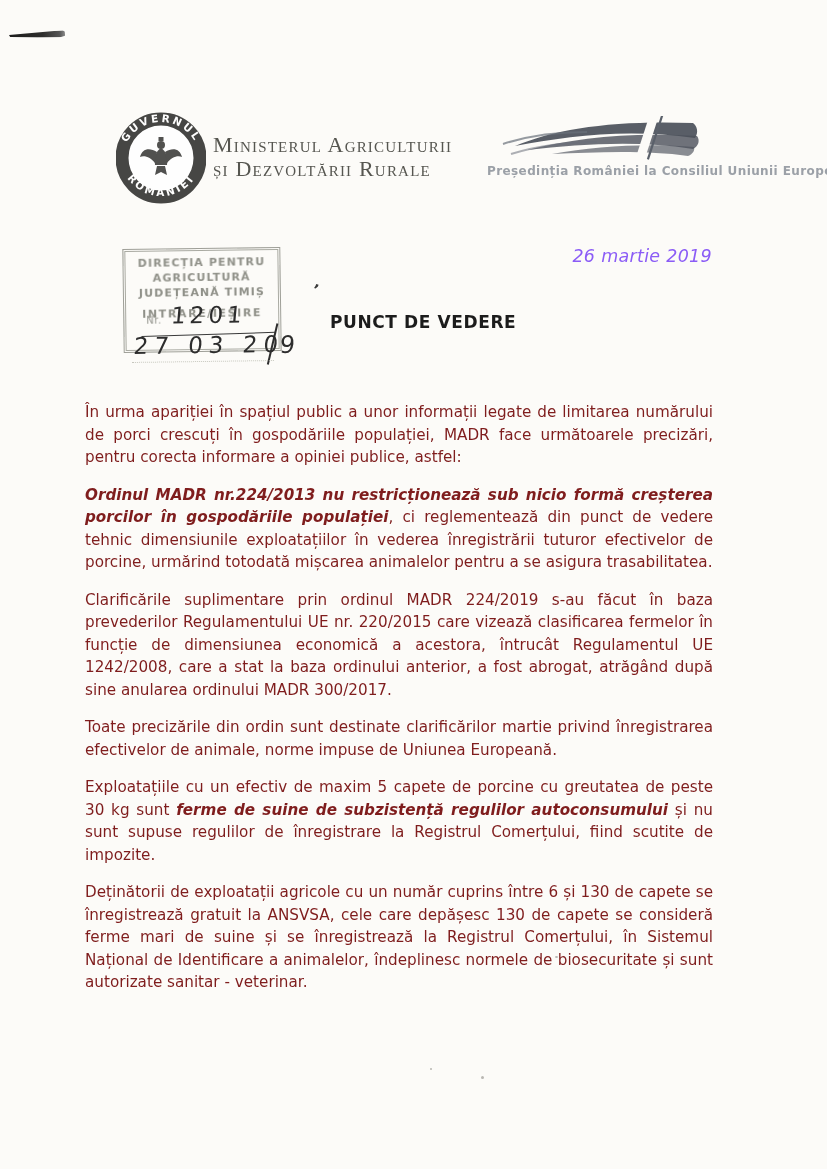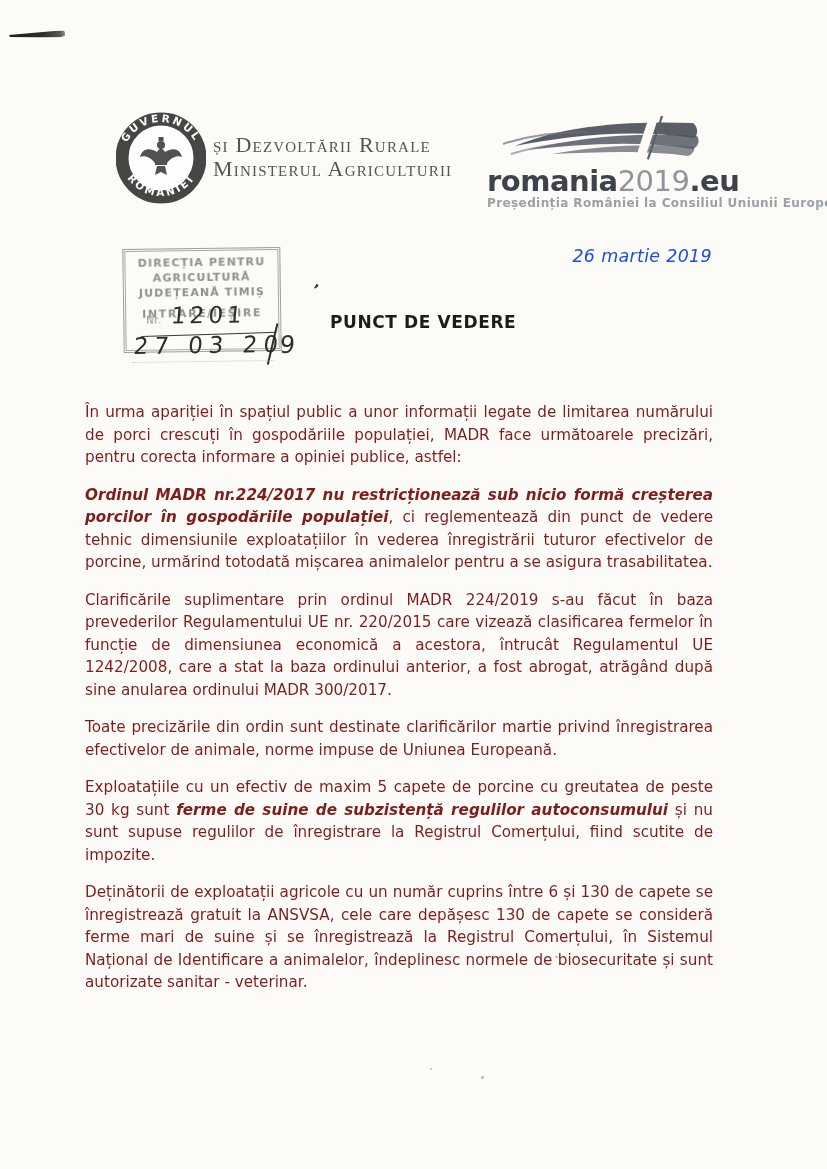--- a/index.html
+++ b/index.html
@@ -84,21 +84,21 @@
   .hw-overflow{
     position:absolute;left:156px;top:84px;font-size:24px;
   }
   .stamp-dots{
     position:absolute;left:8px;right:8px;top:113px;
     border-top:1.5px dotted #b9baaf;opacity:.8;
   }
   
   .doc-date{
     position:absolute;right:115px;top:246px;
-    font-size:17.5px;font-style:italic;color:#1d4ed8;letter-spacing:.3px;
+    font-size:17.5px;font-style:italic;color:#8b5cf6;letter-spacing:.3px;
   }
   .doc-title{
     position:absolute;left:330px;top:312px;
     font-size:17px;font-weight:bold;color:#1c1c1c;letter-spacing:.6px;
   }
   
   .body-text{
     position:absolute;left:85px;top:401px;width:628px;
     font-size:15.2px;line-height:22.5px;color:#7f1d1d;
     text-align:justify;
@@ -134,41 +134,40 @@
       <rect x="42.5" y="24" width="5" height="4"></rect>
       <circle cx="45" cy="32" r="4"></circle>
       <path d="M45,35 C40,38 38,44 39,52 L51,52 C52,44 50,38 45,35 Z"></path>
       <path d="M41,39 C33,34 26,36 24,44 C29,42 35,45 39,50 Z"></path>
       <path d="M49,39 C57,34 64,36 66,44 C61,42 55,45 51,50 Z"></path>
       <path d="M41,53 L49,53 L51,62 L45,59 L39,62 Z"></path>
     </g>
   </svg>
 
   <div class="ministry">
+    <div>Ministerul Agriculturii</div>
     <div>și Dezvoltării Rurale</div>
-    <div>Ministerul Agriculturii</div>
   </div>
 
   <div class="ro-logo">
     <svg class="ro-swoosh" width="210" height="48" viewBox="0 0 210 48">
       <g fill="#4b505a">
         <path d="M18,30 C60,12 120,4 196,7 C200,10 202,16 198,22 C130,12 70,20 18,30 Z" opacity=".92"></path>
         <path d="M30,34 C80,22 130,16 200,20 C203,24 202,30 196,33 C140,24 85,28 30,34 Z" opacity=".8"></path>
         <path d="M55,38 C100,30 150,27 197,31 C198,34 196,38 191,40 C150,34 100,36 55,38 Z" opacity=".65"></path>
       </g>
       <g stroke="#6a707a" stroke-width="2" fill="none">
         <path d="M6,28 C30,20 60,16 90,16" opacity=".7"></path>
         <path d="M14,38 C40,30 70,26 100,26" opacity=".55"></path>
       </g>
       <g transform="rotate(18 150 20)">
         <rect x="146" y="-4" width="9" height="46" fill="#fcfbf8"></rect>
         <rect x="157" y="-4" width="2.2" height="46" fill="#5a606a"></rect>
       </g>
     </svg>
-    <div class="ro-wordmark"><span>romania</span><span class="year">2019</span><span>.eu</span></div>
     <div class="ro-tagline">Președinția României la Consiliul Uniunii Europene</div>
   </div>
 
   <div class="stamp">
     <div class="stamp-box"></div>
     <div class="stamp-text">
       <div>DIRECȚIA PENTRU</div>
       <div>AGRICULTURĂ</div>
       <div>JUDEȚEANĂ TIMIȘ</div>
       <div class="stamp-io">INTRARE/IEȘIRE</div>
@@ -181,20 +180,20 @@
     <div class="hw hw-overflow">9</div>
     <div class="stamp-dots"></div>
   </div>
 
   <div class="doc-date">26 martie 2019</div>
 
   <div class="doc-title">PUNCT DE VEDERE</div>
 
   <div class="body-text">
       <p><span>În urma apariției în spațiul public a unor informații legate de limitarea numărului de porci crescuți în gospodăriile populației, MADR face următoarele precizări, pentru corecta informare a opiniei publice, astfel:</span></p>
-      <p><span class="bi">Ordinul MADR nr.224/2017 nu restricționează sub nicio formă creșterea porcilor în gospodăriile populației</span><span>, ci reglementează din punct de vedere tehnic dimensiunile exploatațiilor în vederea înregistrării tuturor efectivelor de porcine, urmărind totodată mișcarea animalelor pentru a se asigura trasabilitatea.</span></p>
+      <p><span class="bi">Ordinul MADR nr.224/2013 nu restricționează sub nicio formă creșterea porcilor în gospodăriile populației</span><span>, ci reglementează din punct de vedere tehnic dimensiunile exploatațiilor în vederea înregistrării tuturor efectivelor de porcine, urmărind totodată mișcarea animalelor pentru a se asigura trasabilitatea.</span></p>
       <p><span>Clarificările suplimentare prin ordinul MADR 224/2019 s-au făcut în baza prevederilor Regulamentului UE nr. 220/2015 care vizează clasificarea fermelor în funcție de dimensiunea economică a acestora, întrucât Regulamentul UE 1242/2008, care a stat la baza ordinului anterior, a fost abrogat, atrăgând după sine anularea ordinului MADR 300/2017.</span></p>
       <p><span>Toate precizările din ordin sunt destinate clarificărilor martie privind înregistrarea efectivelor de animale, norme impuse de Uniunea Europeană.</span></p>
       <p><span>Exploatațiile cu un efectiv de maxim 5 capete de porcine cu greutatea de peste 30 kg sunt </span><span class="bi">ferme de suine de subzistență regulilor autoconsumului</span><span> și nu sunt supuse regulilor de înregistrare la Registrul Comerțului, fiind scutite de impozite.</span></p>
       <p><span>Deținătorii de exploatații agricole cu un număr cuprins între 6 și 130 de capete se înregistrează gratuit la ANSVSA, cele care depășesc 130 de capete se consideră ferme mari de suine și se înregistrează la Registrul Comerțului, în Sistemul Național de Identificare a animalelor, îndeplinesc normele de biosecuritate și sunt autorizate sanitar - veterinar.</span></p>
     </div>
 
 </div>
 
 </body></html>

